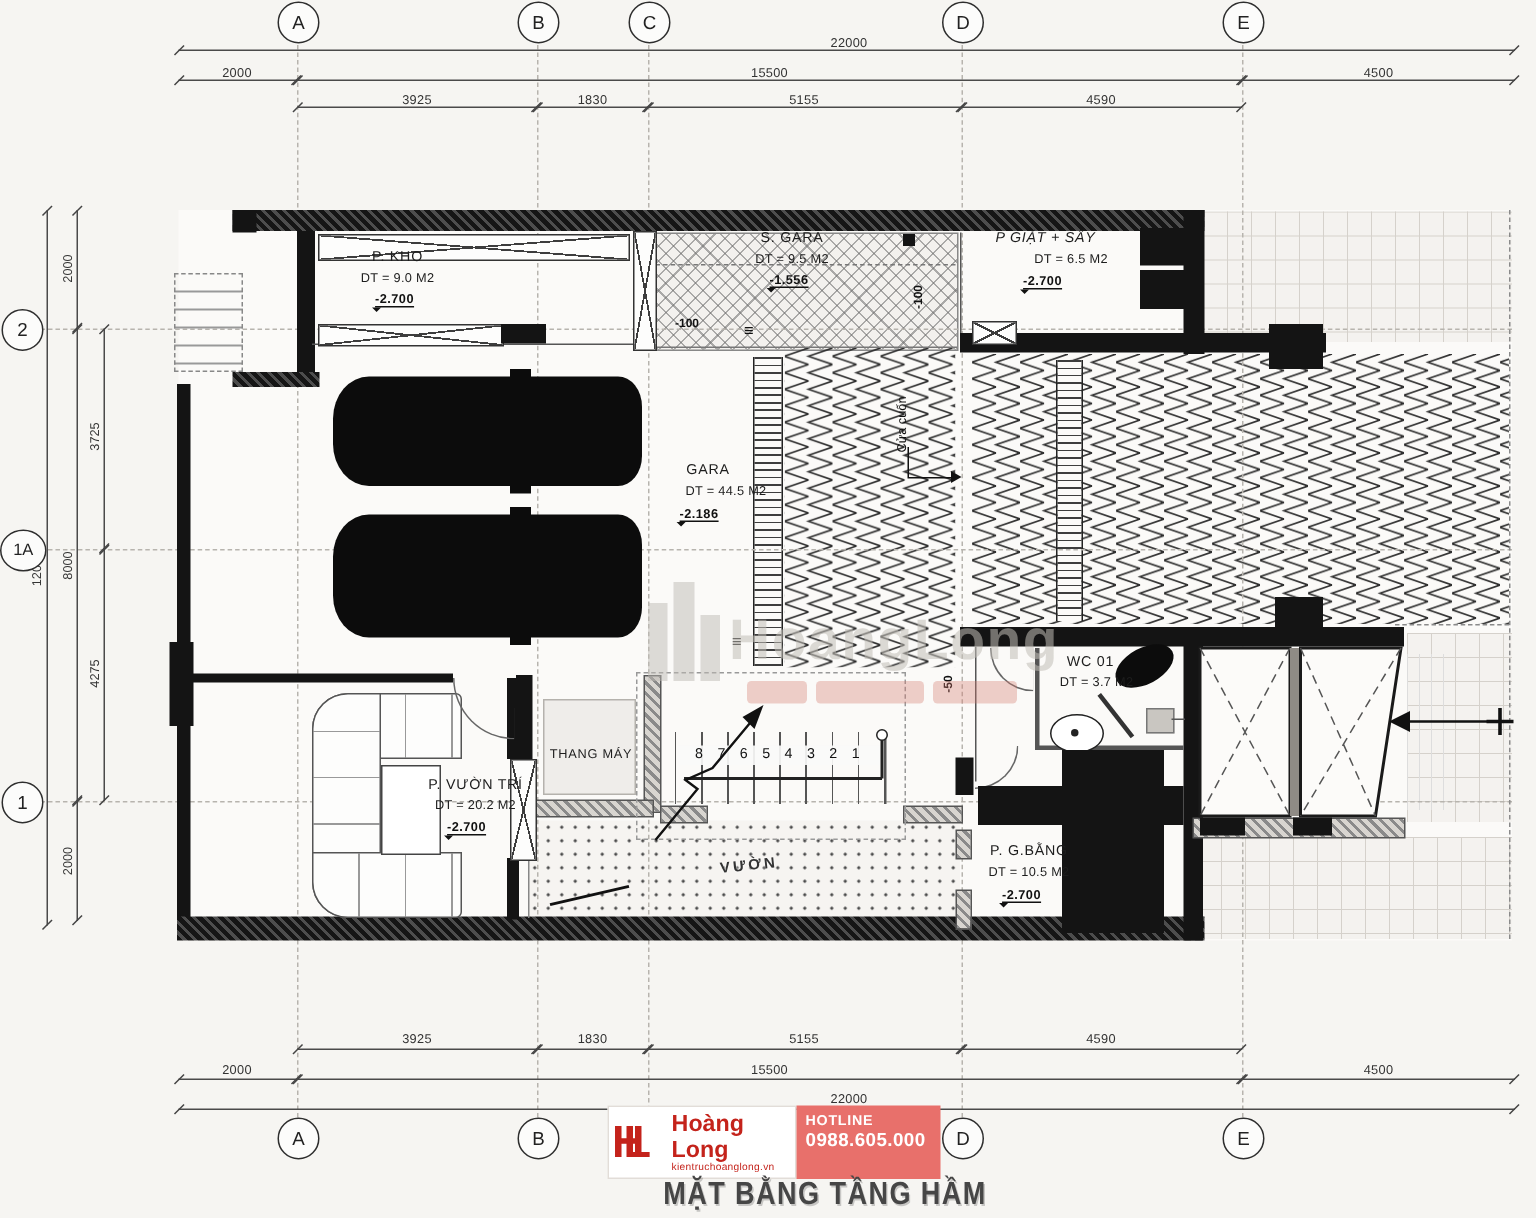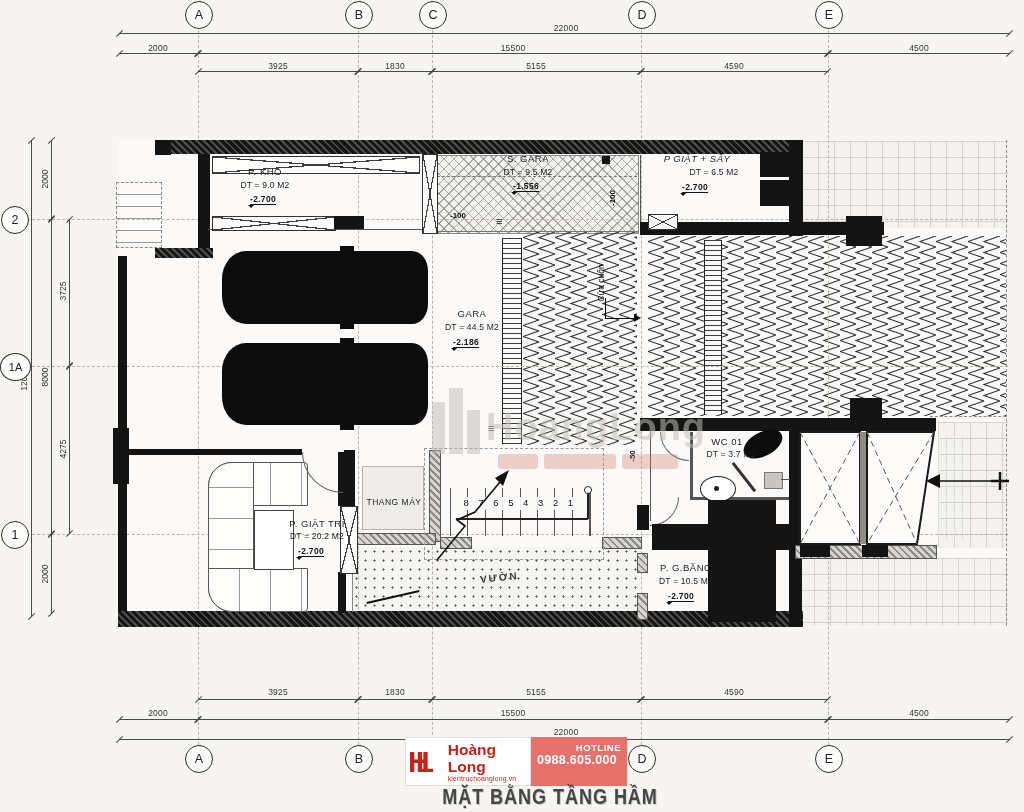--- a/index.html
+++ b/index.html
@@ -246,29 +246,29 @@
 
   <div class="rlab" style="left:528px;top:153px;">S. GARA</div>
   <div class="alab" style="left:528px;top:167px;">DT = 9.5 M2</div>
   <div class="lvl" style="left:526px;top:181px;">-1.556</div>
 
   <div class="rlab" style="left:697px;top:153px;font-style:italic;">P GIẶT + SẤY</div>
   <div class="alab" style="left:702px;top:167px;margin-left:12px;">DT = 6.5 M2</div>
   <div class="lvl" style="left:695px;top:182px;">-2.700</div>
 
   <div class="rlab" style="left:472px;top:308px;">GARA</div>
-  <div class="alab" style="left:472px;top:322px;">DT = 44.5 M2</div>
+  <div class="alab" style="left:484px;top:322px;">DT = 44.5 M2</div>
   <div class="lvl" style="left:466px;top:337px;">-2.186</div>
 
   <div class="rlab" style="left:727px;top:436px;">WC 01</div>
   <div class="alab" style="left:731px;top:449px;">DT = 3.7 M2</div>
 
   <div class="rlab" style="left:394px;top:497px;font-size:8.5px;z-index:3;">THANG MÁY</div>
 
-  <div class="rlab" style="left:317px;top:518px;">P. GIẶT TRÍ</div>
+  <div class="rlab" style="left:317px;top:518px;">P. VƯỜN TRÍ</div>
   <div class="alab" style="left:317px;top:531px;">DT = 20.2 M2</div>
   <div class="lvl" style="left:311px;top:546px;">-2.700</div>
 
   <div class="rlab" style="left:686px;top:562px;">P. G.BẰNG</div>
   <div class="alab" style="left:686px;top:576px;">DT = 10.5 M2</div>
   <div class="lvl" style="left:681px;top:591px;">-2.700</div>
 
   <div class="s" style="left:480px;top:572px;font-size:10px;font-weight:700;letter-spacing:2px;color:#333;transform:rotate(-6deg);text-shadow:0 0 2px #fff;">VƯỜN</div>
 
   <div class="vt" style="left:601px;top:283px;font-size:8.5px;color:#111;">Cửa cuốn</div>
@@ -293,19 +293,19 @@
 
   <div class="s" style="left:405px;top:737px;height:49px;display:flex;z-index:8;">
     <div style="width:126px;background:#fff;border:1px solid #e2ddd8;display:flex;align-items:center;padding:0 2px;box-sizing:border-box;">
       <div style="width:38px;font-size:30px;font-weight:900;color:#c4231b;letter-spacing:-14px;line-height:30px;">HL</div>
       <div style="margin-left:6px;">
         <div style="font-size:15.5px;font-weight:800;color:#c4231b;line-height:17px;">Hoàng Long</div>
         <div style="font-size:6.8px;color:#c4231b;letter-spacing:.2px;">kientruchoanglong.vn</div>
       </div>
     </div>
     <div style="width:96px;background:#e8706b;color:#fff;padding:5px 6px;box-sizing:border-box;">
-      <div style="font-size:9.5px;font-weight:800;letter-spacing:.5px;text-align:right;">HOTLINE</div>
+      <div style="font-size:9.5px;font-weight:800;letter-spacing:.5px;">HOTLINE</div>
       <div style="font-size:12.5px;font-weight:900;letter-spacing:.3px;">0988.605.000</div>
     </div>
   </div>
   <div class="s" style="left:380px;top:786px;width:340px;text-align:center;font-size:19px;font-weight:900;color:#464646;letter-spacing:1px;transform:scale(.95,1.12);text-shadow:1px 1px 0 rgba(60,60,60,.25);z-index:8;">MẶT BẰNG TẦNG HẦM</div>
 
 </div>
 
 </body></html>

